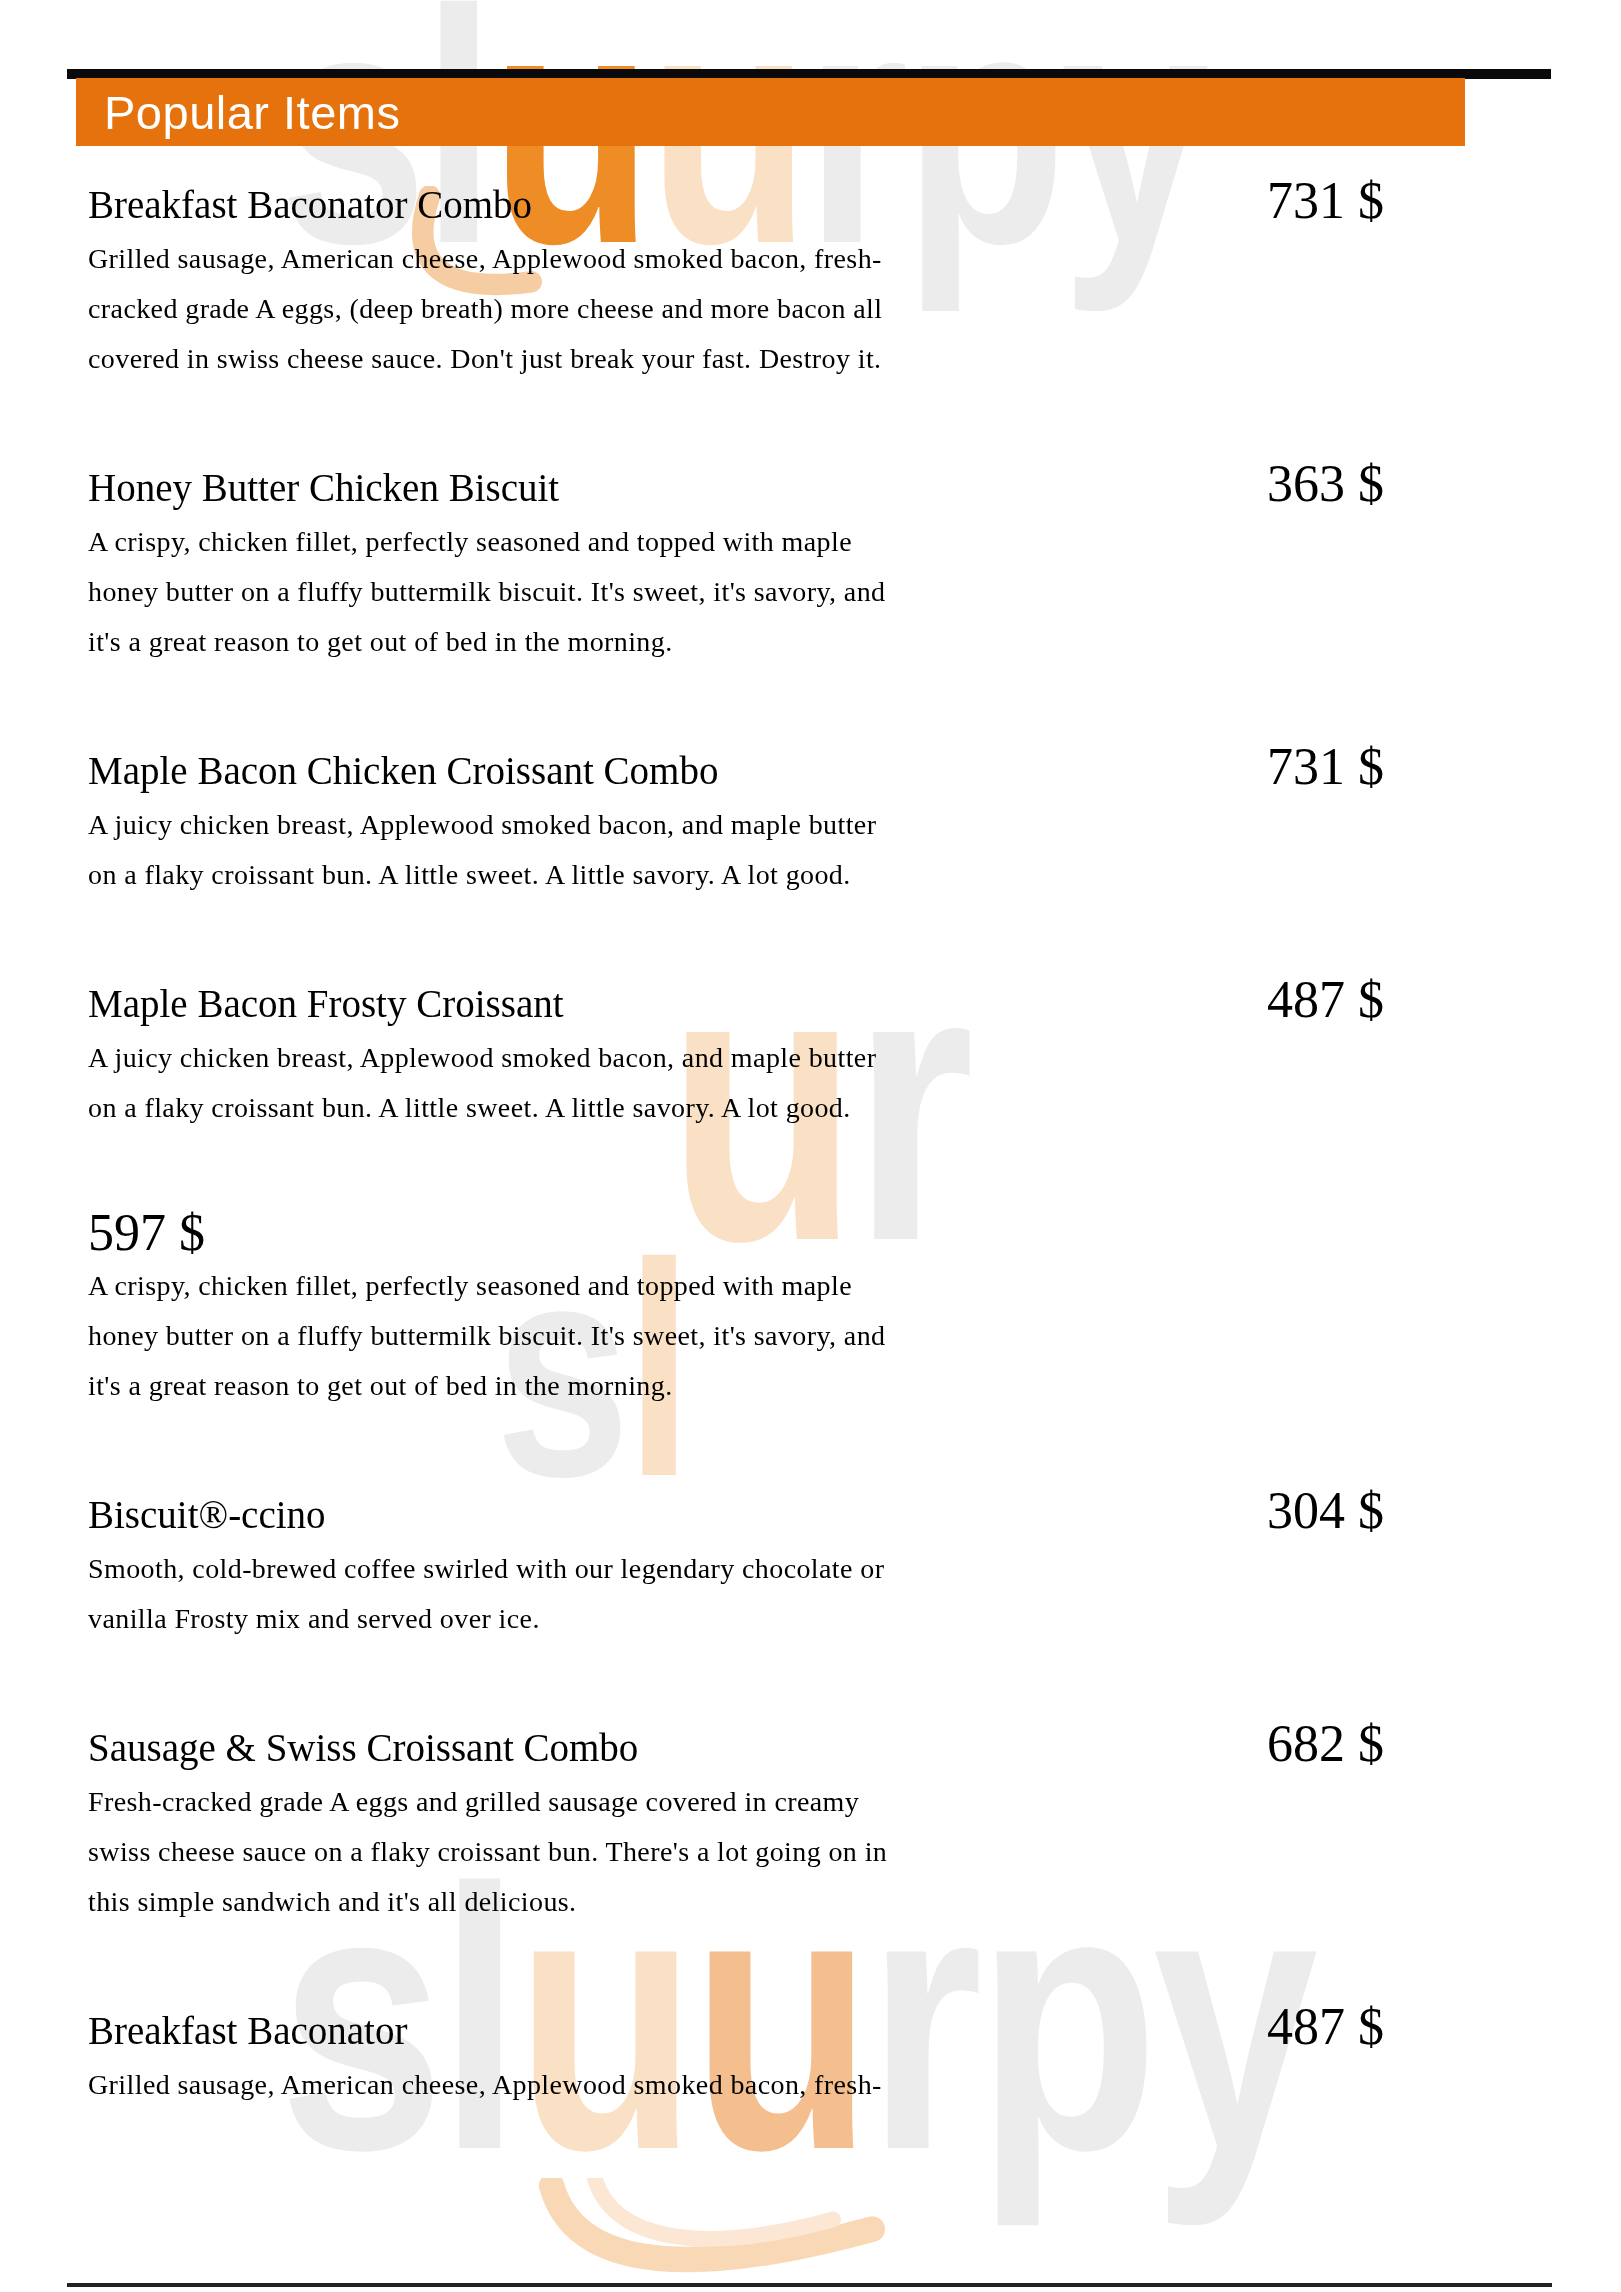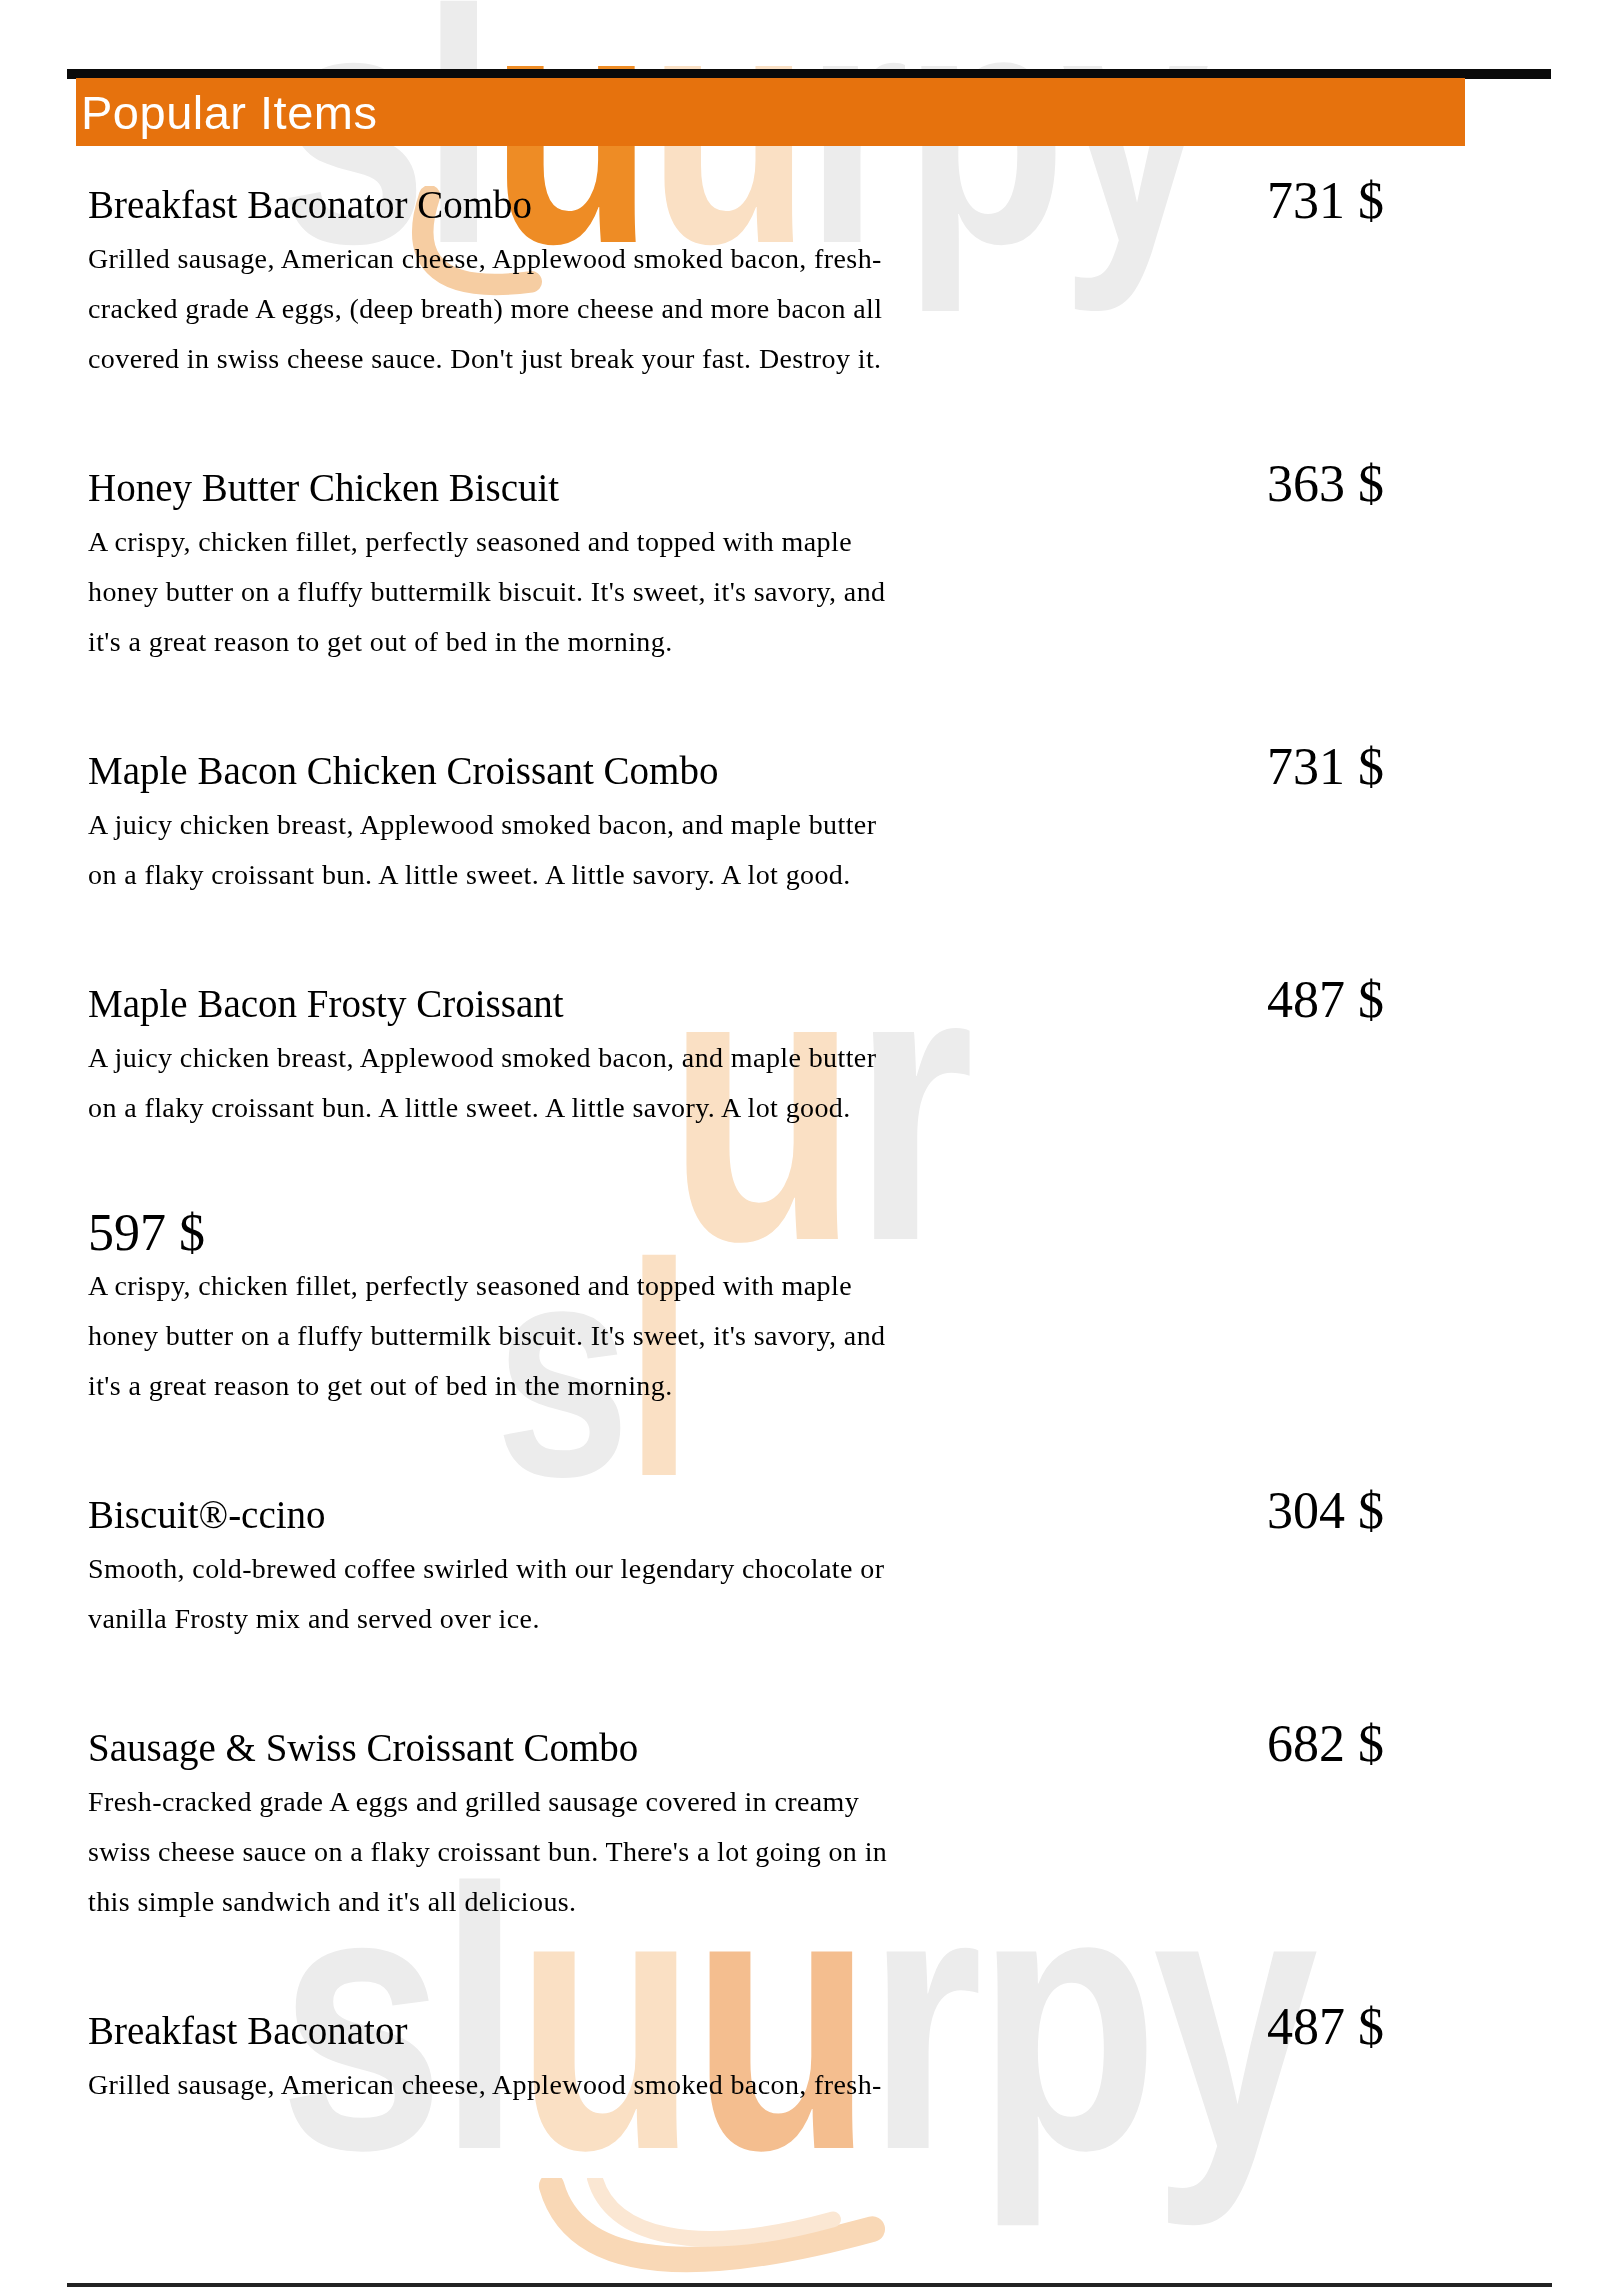--- a/index.html
+++ b/index.html
@@ -29,21 +29,21 @@
   .wm-swoosh{position:absolute;}
   .sw-1{left:402px;top:186px;}
   .sw-2{left:534px;top:2178px;}
 
   
   .top-bar{
     position:absolute;left:67px;top:69px;width:1484px;height:9.8px;z-index:2;
   }
   .section-bar{
     position:absolute;left:76px;top:78px;width:1389px;height:68px;z-index:2;
-    display:flex;align-items:center;padding-left:5px;box-sizing:border-box;
+    display:flex;align-items:center;padding-left:28px;box-sizing:border-box;
   }
   .section-title{
     font-family:"Liberation Sans", sans-serif;
     font-size:47px;font-weight:400;color:#ffffff;line-height:1;
     letter-spacing:0.5px;
   }
 
   
   .menu-list{
     position:absolute;left:88px;top:146px;width:1296px;z-index:1;

